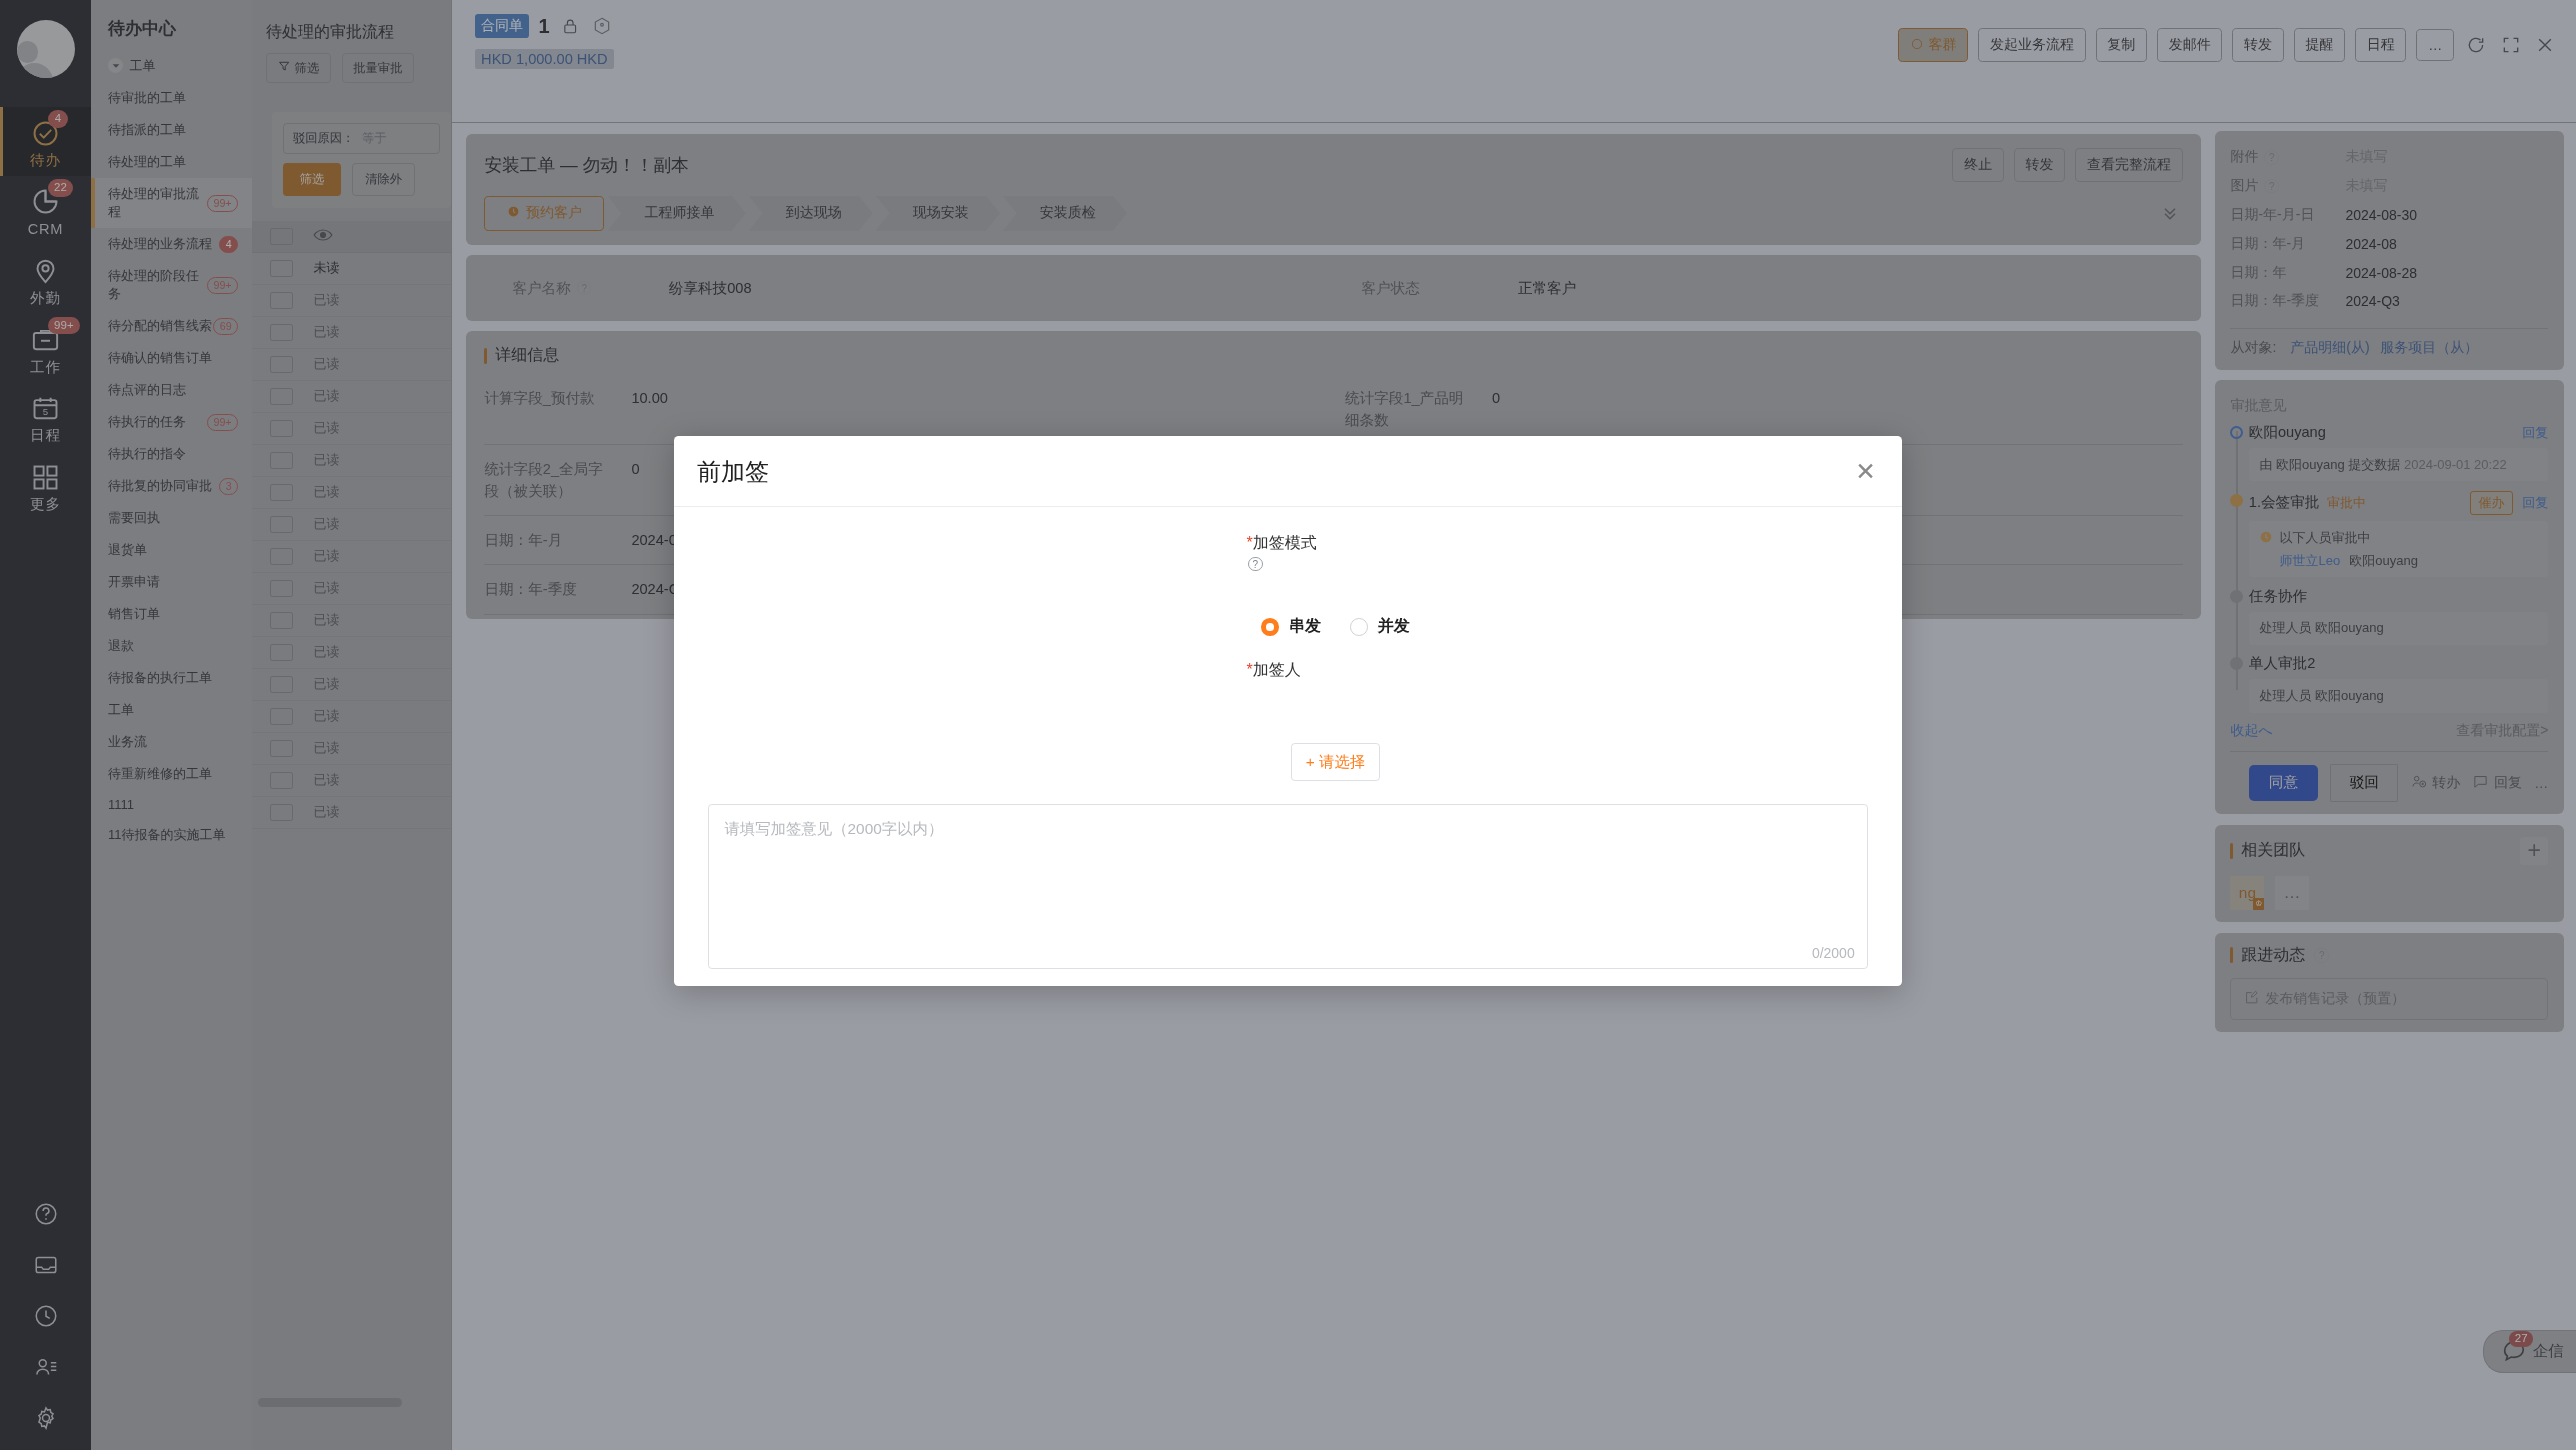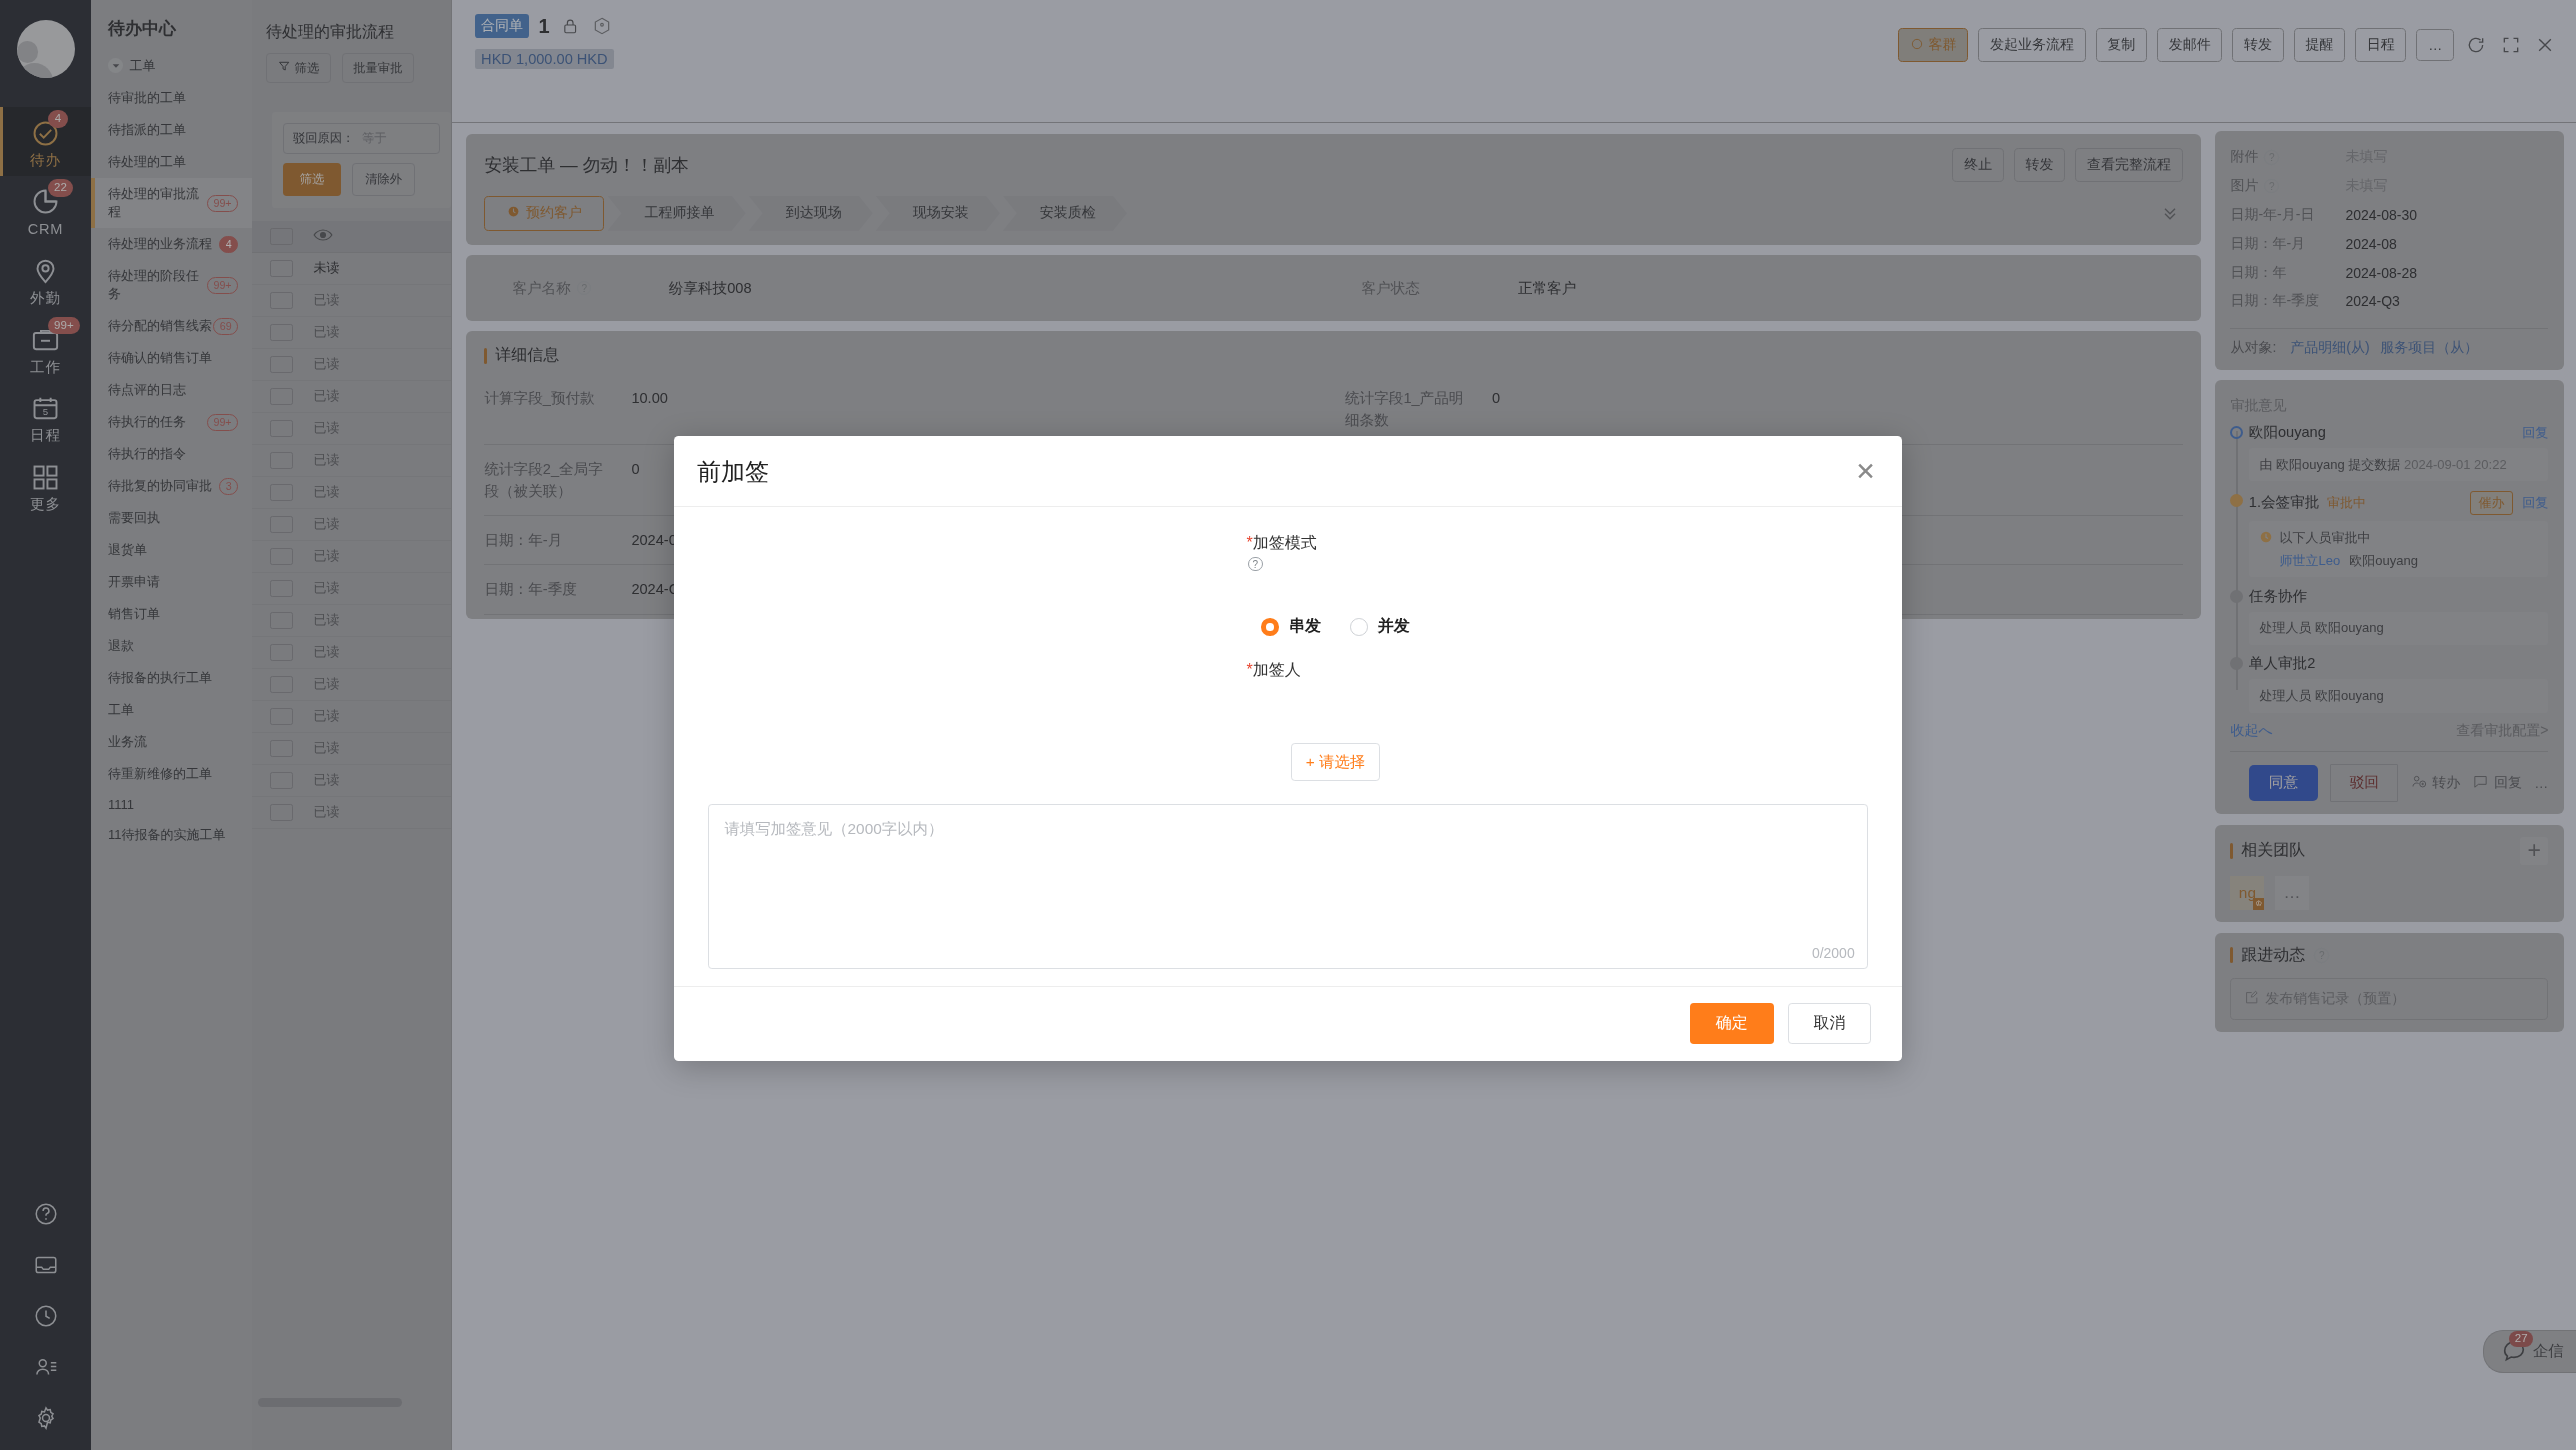--- a/index.html
+++ b/index.html
@@ -192,21 +192,21 @@
   .tl-body { background: #a5a7ae; border-radius: 3.1px; margin-top: 6.1px; padding: 7.7px 10.7px; font-size: 13px; color: #3b3d44;}
   .tl-body .ts { color: #6a6c73; }
   .tl-sub { display:flex; align-items:center; gap:6.1px; color:#3b3d44; }
   .tl-people { margin: 4.6px 0 0 20px; }
   .tl-people .blue { color: #2f6ed2; margin-right: 9.2px;}
   .rp-footlinks { display: flex; justify-content: space-between; font-size: 14px; margin-top: 9.2px;}
   .rp-footlinks .l { color: #2f6ed2; }
   .rp-footlinks .r { color: #6a6c73; }
   .rp-actions { display:flex; align-items:center; justify-content:flex-end; gap: 12.3px; padding-top: 12.3px; border-top: 0.8px solid #8e9097; margin-top: 10.7px;}
   .btn-agree { background: #1d4ed8; color: #ded9d6; border: none; border-radius: 5px; padding: 8.4px 20px; font-size: 14.6px;}
-  .btn-reject { background: transparent; border: 0.8px solid #8b8d94; border-radius: 1px; padding: 8.4px 18.4px; font-size: 14.6px; color: #7f1d1d;}
+  .btn-reject { background: transparent; border: 0.8px solid #8b8d94; border-radius: 1px; padding: 8.4px 18.4px; font-size: 14.6px; color: #000000;}
   .rp-ilink { display:flex; align-items:center; gap: 4.6px; font-size: 14px; color: #4f5159; }
   .rp-head { display:flex; align-items:center; }
   .rp-head .plus { margin-left: auto; width: 28px; height: 28px; display:flex; align-items:center; justify-content:center; font-size:23px; color:#5a5c63; background:#a7a9b0; border-radius:3.1px;}
   .team-row { display:flex; gap: 10.7px; margin-top: 10.7px;}
   .team-av { width: 34px; height: 34px; background: #b0a99a; color: #b3650f; font-size: 15.4px; display:flex; align-items:center; justify-content:center; position:relative;}
   .team-av .corner { position:absolute; right:0; bottom:0; width:11.5px; height:11.5px; background:#b3650f; color:#fff; font-size:7.7px; display:flex;align-items:center;justify-content:center;}
   .team-more { width: 34px; height: 34px; background: #a8aab1; color: #5a5c63; display:flex; align-items:center; justify-content:center; font-size: 17px;}
   .dyn-box { border: 0.8px solid #8e9097; border-radius: 4.6px; margin-top: 12.3px; padding: 10.7px 12.3px; color: #6a6c73; font-size: 14px; display:flex; gap:6.1px; align-items:center;}
 
   .qixin {
@@ -929,18 +929,14 @@
         <span>+ 请选择</span>
       </div>
     </div>
     <div>
       <div class="ftextarea">
         <span>请填写加签意见（2000字以内）</span>
         <span class="counter">0/2000</span>
       </div>
     </div>
   </div>
-  <div class="modal-foot">
-    <button class="m-ok">确定</button>
-    <button class="m-cancel">取消</button>
-  </div>
 </div>
 
 
 </body></html>

